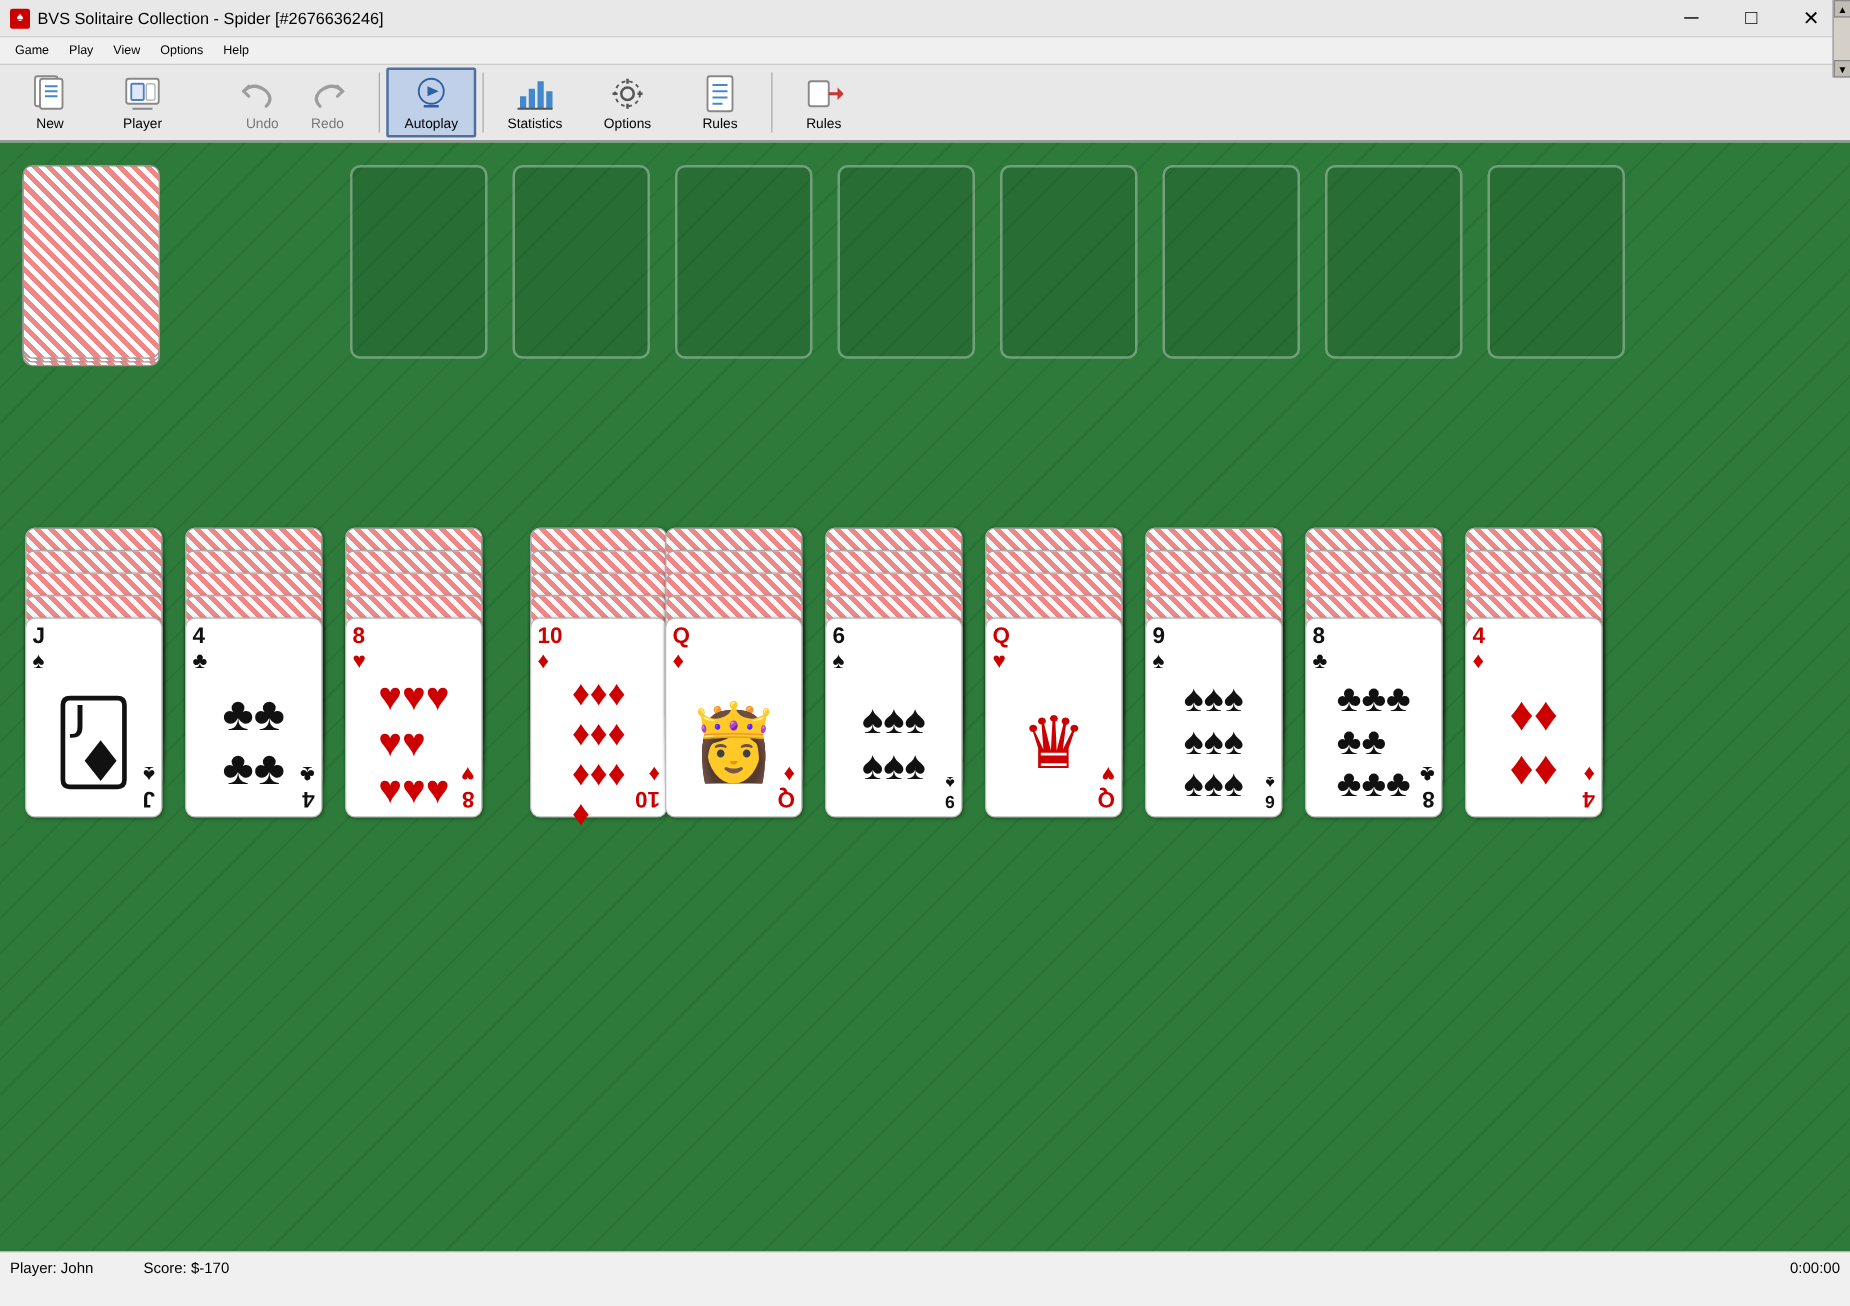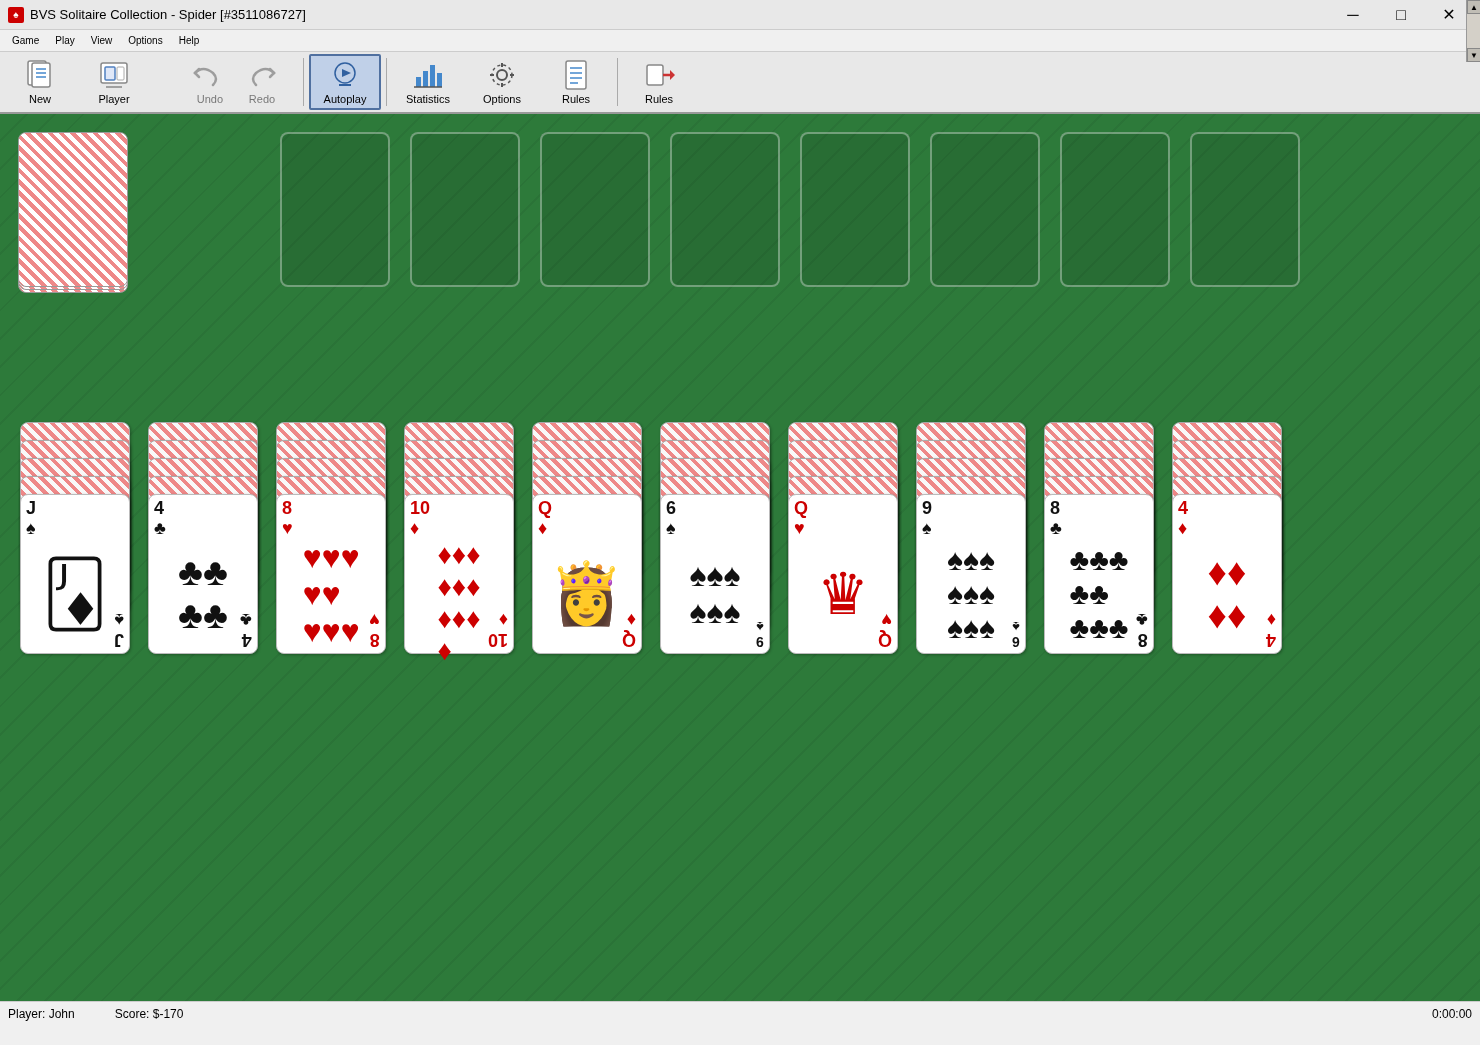--- a/index.html
+++ b/index.html
@@ -179,21 +179,21 @@
       justify-content: center;
       font-size: 56px;
     }
   </style>
 </head>
 <body>
 
 <div id="titlebar">
   <div id="titlebar-left">
     <div id="titlebar-icon">♠</div>
-    <span>BVS Solitaire Collection  -  Spider [#3511086727]</span>
+    <span>BVS Solitaire Collection  -  Spider [#2676636246]</span>
   </div>
   <div id="titlebar-controls">
     <button class="titlebar-btn">─</button>
     <button class="titlebar-btn">□</button>
     <button class="titlebar-btn close">✕</button>
   </div>
 </div>
 
 <div id="menubar">
   <span class="menu-item">Game</span>
@@ -372,21 +372,21 @@
     <div class="card card-back" style="top: 18px;"></div>
     <div class="card card-back" style="top: 36px;"></div>
     <div class="card card-back" style="top: 54px;"></div>
     <div class="card card-face red" style="top: 72px; height: 160px;">
       <div class="card-rank-suit-top red">8<br>♥</div>
       <div class="card-center red" style="font-size:32px;">♥♥♥<br>♥♥<br>♥♥♥</div>
       <div class="card-rank-suit-bottom red">8<br>♥</div>
     </div>
   </div>
 
-  <div class="column" style="left: 404px;">
+  <div class="column" style="left: 424px;">
     <div class="card card-back" style="top: 0px;"></div>
     <div class="card card-back" style="top: 18px;"></div>
     <div class="card card-back" style="top: 36px;"></div>
     <div class="card card-back" style="top: 54px;"></div>
     <div class="card card-face red" style="top: 72px; height: 160px;">
       <div class="card-rank-suit-top red">10<br>♦</div>
       <div class="card-center red" style="font-size:28px;">♦♦♦<br>♦♦♦<br>♦♦♦<br>♦</div>
       <div class="card-rank-suit-bottom red">10<br>♦</div>
     </div>
   </div>

